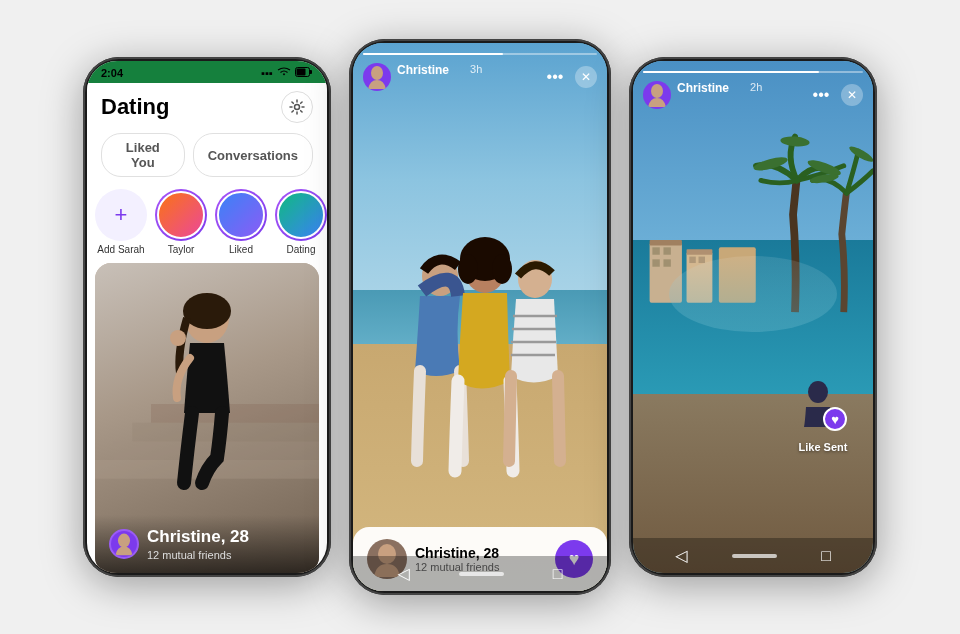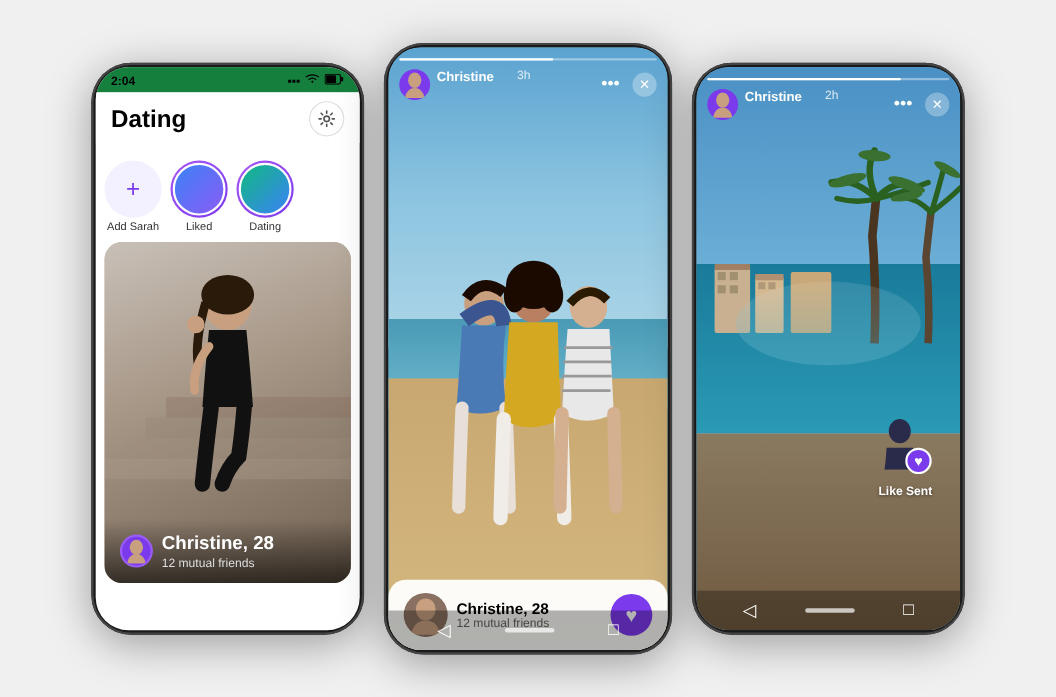--- a/index.html
+++ b/index.html
@@ -522,29 +522,37 @@
         <span class="app-title">Dating</span>
         <div class="gear-btn">
           <svg width="16" height="16" viewBox="0 0 16 16" fill="none">
             <circle cx="8" cy="8" r="2.5" stroke="#555" stroke-width="1.5"></circle>
             <path d="M8 1v2M8 13v2M1 8h2M13 8h2M2.93 2.93l1.41 1.41M11.66 11.66l1.41 1.41M2.93 13.07l1.41-1.41M11.66 4.34l1.41-1.41" stroke="#555" stroke-width="1.5" stroke-linecap="round"></path>
           </svg>
         </div>
       </div>
 
       <div class="tabs-row">
+        <button class="tab-btn">Liked You</button>
+        <button class="tab-btn">Conversations</button>
       </div>
 
       <div class="stories-row">
 
         <div class="story-item">
           <div class="add-story-btn">+</div>
           <span class="story-label">Add Sarah</span>
         </div>
 
+        <div class="story-item">
+          <div class="story-avatar has-story">
+            <div class="avatar-inner avatar-bg-1"></div>
+          </div>
+          <span class="story-label">Taylor</span>
+        </div>
 
         <div class="story-item">
           <div class="story-avatar has-story">
             <div class="avatar-inner avatar-bg-2"></div>
           </div>
           <span class="story-label">Liked</span>
         </div>
 
         <div class="story-item">
           <div class="story-avatar has-story">

